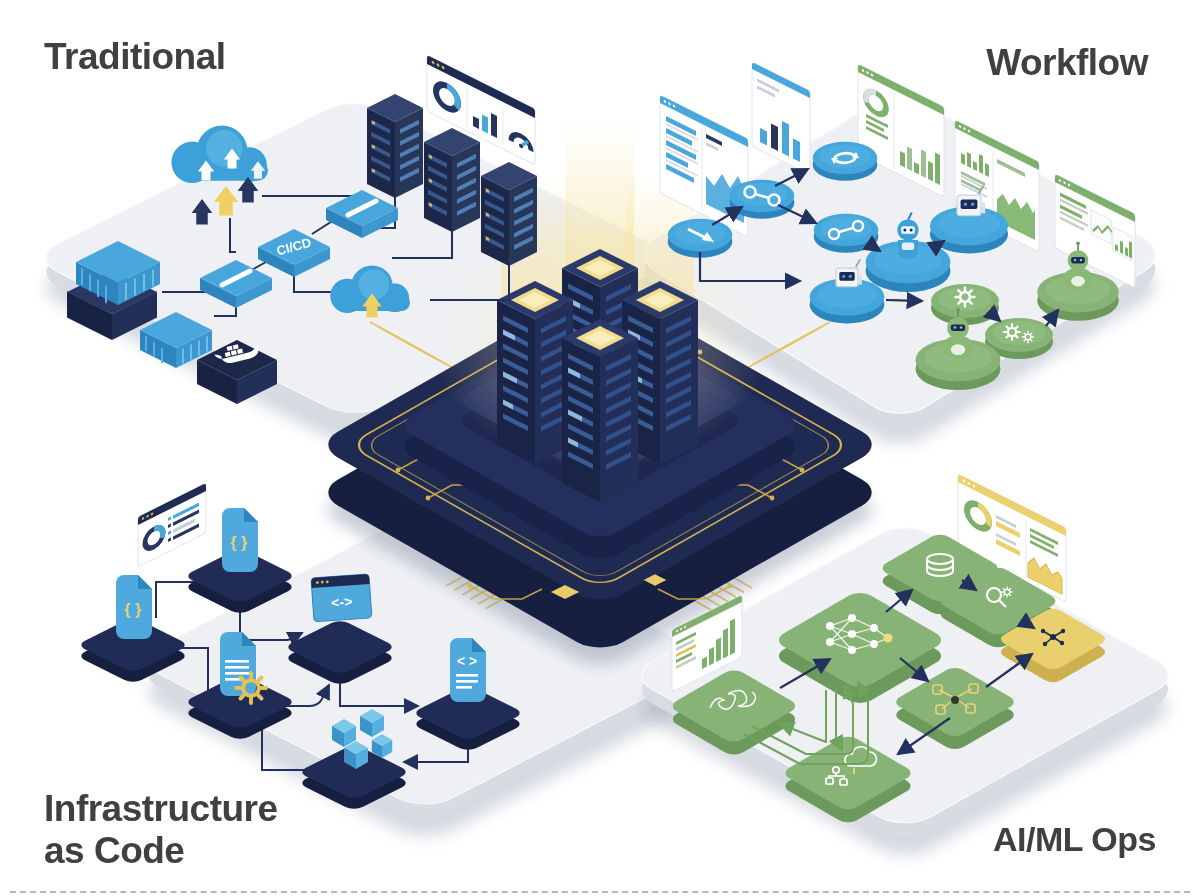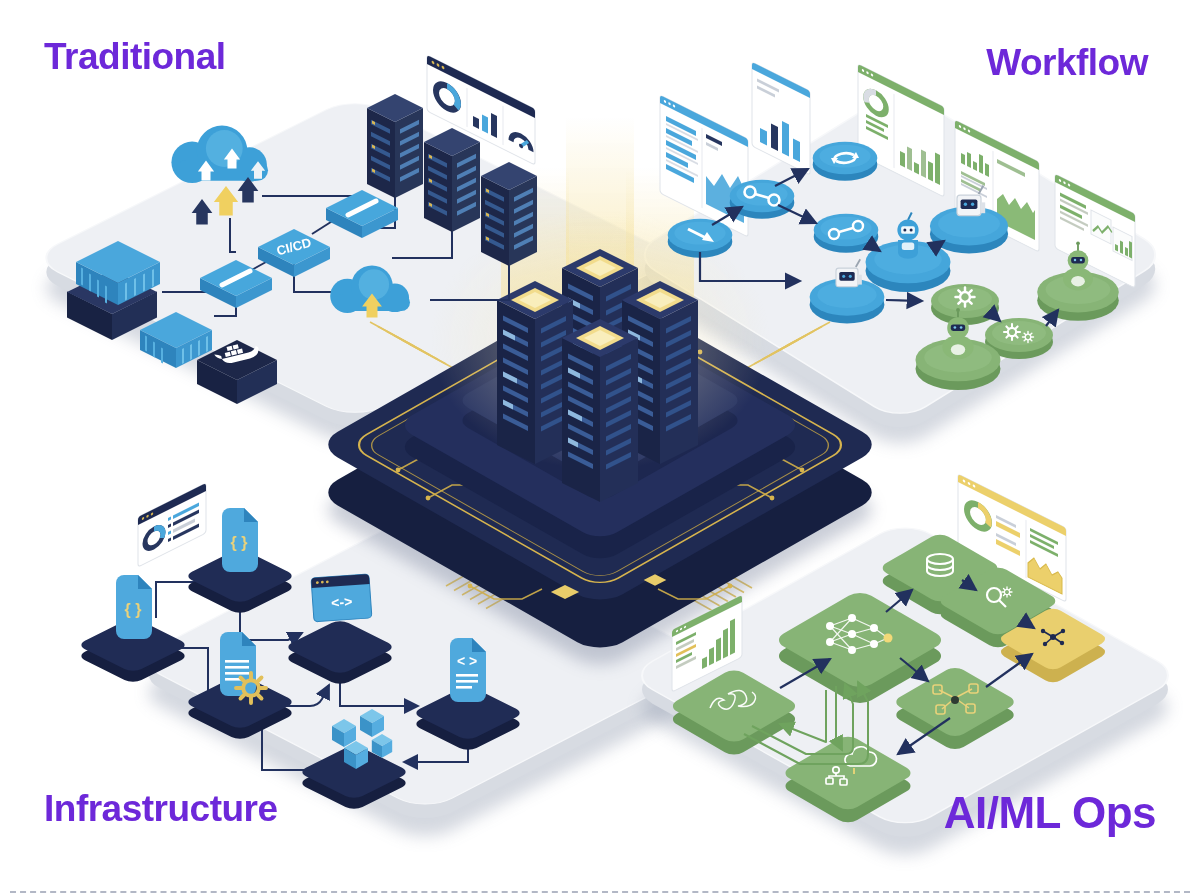--- a/index.html
+++ b/index.html
@@ -1,19 +1,19 @@
 <!DOCTYPE html>
 <html><head>
 <meta charset="utf-8">
 <style>
   html,body{margin:0;padding:0;background:#fff;}
   .canvas{position:relative;width:1200px;height:896px;background:#ffffff;overflow:hidden;
           font-family:"Liberation Sans",sans-serif;}
   .scene{position:absolute;left:0;top:0;}
-  .lbl{position:absolute;font:700 37px/1.14 "Liberation Sans",sans-serif;color:#6d28d9;letter-spacing:-.5px;}
+  .lbl{position:absolute;font:700 37px/1.14 "Liberation Sans",sans-serif;color:#404040;letter-spacing:-.5px;}
   .lbl span{display:block;}
   .lbl.right{text-align:center;}
   .bottom-line{position:absolute;left:10px;right:10px;top:891px;border-top:2px dashed rgba(35,48,90,.35);}
   svg text{font-family:"Liberation Sans",sans-serif;}
 </style>
 </head>
 <body>
 
 <div class="canvas">
 <svg class="scene" width="1200" height="896" viewBox="0 0 1200 896">
@@ -1045,19 +1045,20 @@
 </svg>
 
 <div class="lbl" style="left:44px;top:36px">
   <span>Traditional</span>
 </div>
 <div class="lbl right" style="right:52px;top:42px">
   <span>Workflow</span>
 </div>
 <div class="lbl" style="left:44px;top:788px">
   <span>Infrastructure</span>
+  <span>as Code</span>
 </div>
-<div class="lbl right" style="right:44px;top:788px;font-size:44px">
+<div class="lbl right" style="right:44px;top:820px;font-size:34px">
   <span>AI/ML Ops</span>
 </div>
 
 <div class="bottom-line"></div>
 </div>
 
 </body></html>

